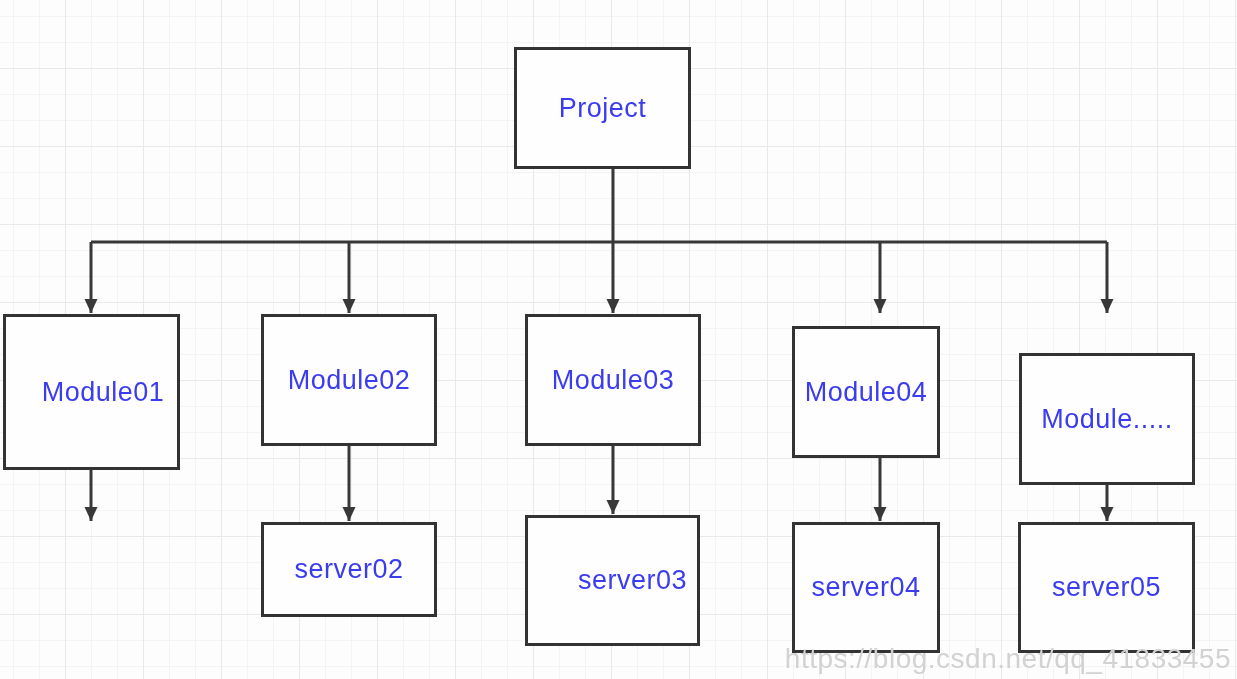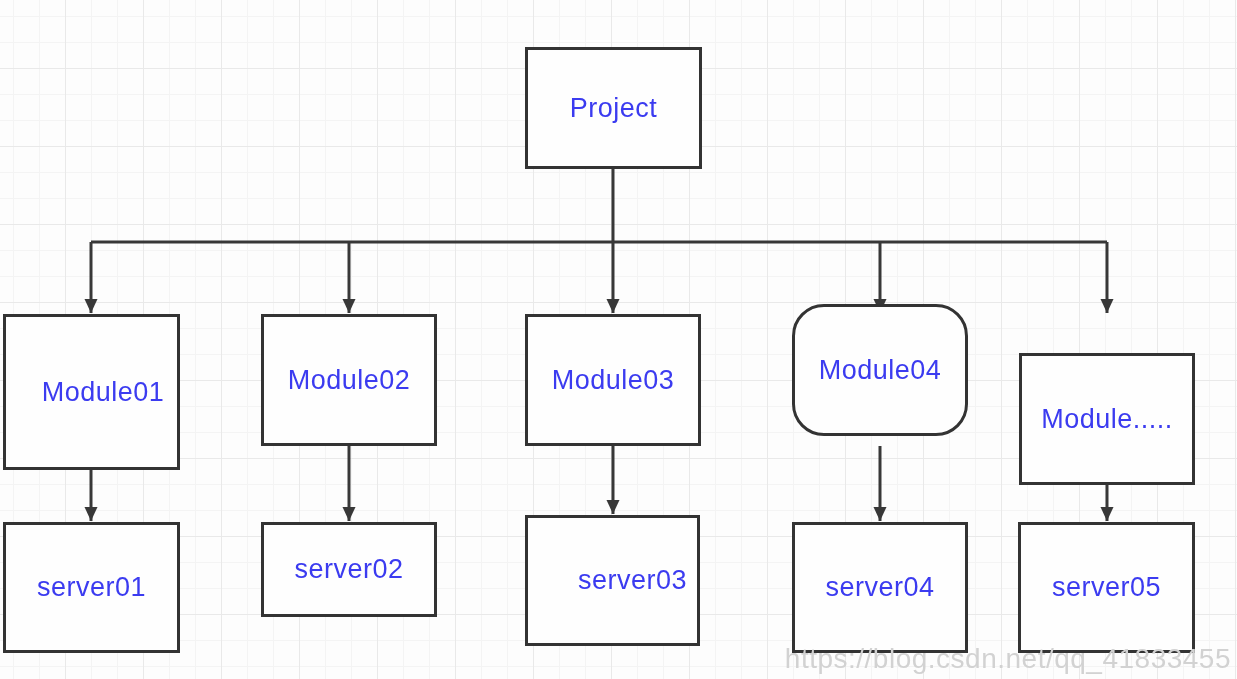--- a/index.html
+++ b/index.html
@@ -35,32 +35,32 @@
     border: 3px solid #333333;
     background: #fefefe;
     display: flex;
     align-items: center;
     justify-content: center;
     color: #3b3bf0;
     font-size: 27px;
     letter-spacing: 0.5px;
   }
   
-  .n-project  { left: 525px; top: 47px;  width: 177px; height: 122px; }
+  .n-project  { left: 514px; top: 47px;  width: 177px; height: 122px; }
   
   .n-m0 { left: 3px;    top: 314px; width: 177px; height: 156px; padding-left: 23px; }
   .n-m1 { left: 261px;  top: 314px; width: 176px; height: 132px; }
   .n-m2 { left: 525px;  top: 314px; width: 176px; height: 132px; }
-  .n-m3 { left: 792px;  top: 304px; width: 176px; height: 132px; border-radius: 32px; }
+  .n-m3 { left: 792px;  top: 326px; width: 148px; height: 132px; }
   .n-m4 { left: 1019px; top: 314px; width: 176px; height: 132px; margin-top: 39px; }
   
   .n-s0 { left: 3px;    top: 522px; width: 177px; height: 131px; }
   .n-s1 { left: 261px;  top: 522px; width: 176px; height: 95px; }
   .n-s2 { left: 525px;  top: 515px; width: 175px; height: 131px; padding-left: 40px; }
-  .n-s3 { left: 792px;  top: 522px; width: 176px; height: 131px; }
+  .n-s3 { left: 792px;  top: 522px; width: 148px; height: 131px; }
   .n-s4 { left: 1018px; top: 522px; width: 177px; height: 131px; }
 
   .watermark {
     position: absolute;
     right: 6px;
     bottom: 4px;
     font-size: 28px;
     color: #d2d2d2;
     letter-spacing: 0.5px;
     white-space: nowrap;
@@ -110,23 +110,20 @@
   <div class="node n-m2">
     <span>Module03</span>
   </div>
   <div class="node n-m3">
     <span>Module04</span>
   </div>
   <div class="node n-m4">
     <span>Module.....</span>
   </div>
 
-  <div class="node n-s0">
-    <span>server01</span>
-  </div>
   <div class="node n-s1">
     <span>server02</span>
   </div>
   <div class="node n-s2">
     <span>server03</span>
   </div>
   <div class="node n-s3">
     <span>server04</span>
   </div>
   <div class="node n-s4">

